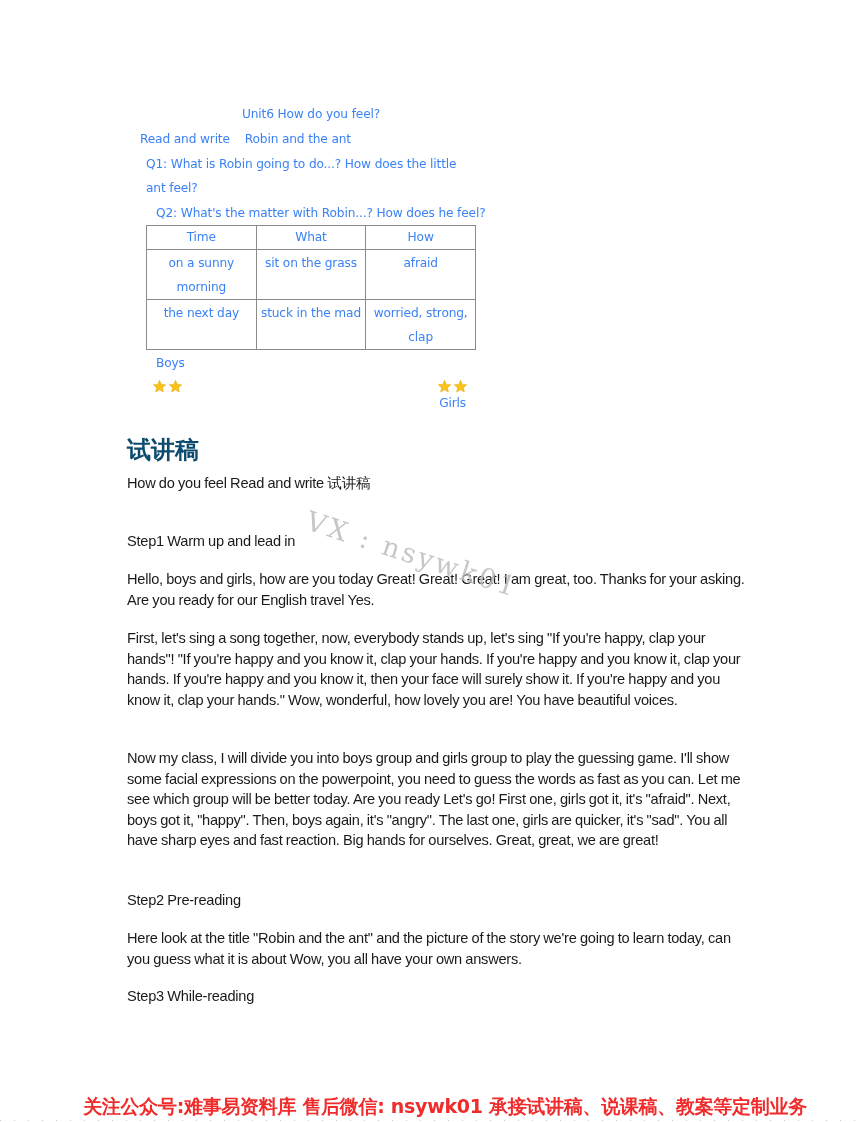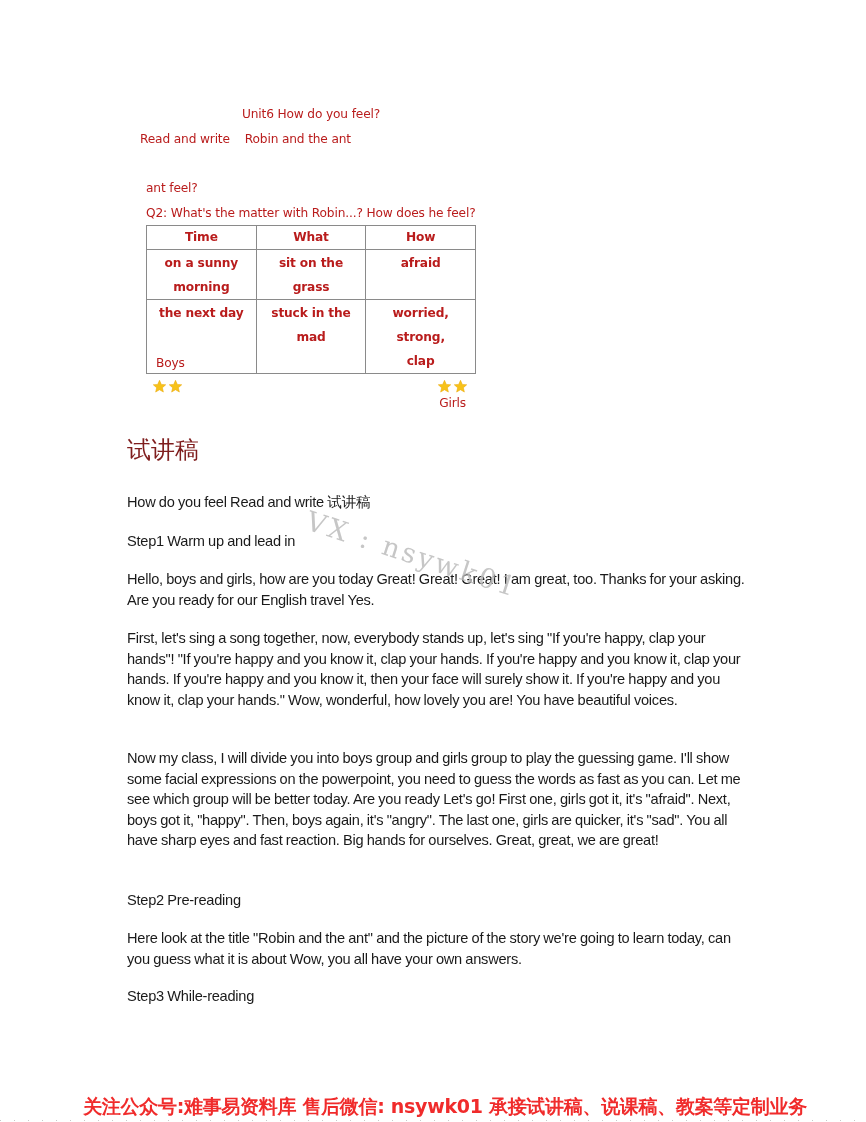--- a/index.html
+++ b/index.html
@@ -18,45 +18,45 @@
 
     
     .slide {
       position: absolute;
       left: 140px;
       top: 100px;
       width: 340px;
       height: 305px;
       font-family: "DejaVu Sans", sans-serif;
       font-size: 12.2px;
-      color: #b91c1c;
+      color: #3b82f6;
       letter-spacing: -0.15px;
     }
     .slide .line {
       position: absolute;
       white-space: nowrap;
       line-height: 16px;
     }
     .slide .title1 { top: 6px; left: 0; width: 340px; text-align: center; padding-left: 2px; box-sizing: border-box; }
     .slide .title2 { top: 31px; left: 0; width: 340px; text-align: left; }
     .slide .q1a { top: 56px; left: 6px; }
     .slide .q1b { top: 80px; left: 6px; }
-    .slide .q2 { top: 105px; left: 6px; }
+    .slide .q2 { top: 105px; left: 16px; }
 
     .slide table {
       position: absolute;
       top: 125px;
       left: 6px;
       width: 330px;
       border-collapse: collapse;
       table-layout: fixed;
     }
     .slide td, .slide th {
       border: 1px solid #8a8a8a;
-      font-weight: bold;
+      font-weight: normal;
       text-align: center;
       vertical-align: top;
       padding: 3px 2px 0 2px;
       line-height: 24.5px;
       font-size: 12.2px;
     }
     .slide th { height: 22px; line-height: 20px; padding-top: 1px; }
     .slide tr.r1 td { height: 46px; line-height: 24px; padding-top: 1px; }
     .slide tr.r2 td { height: 46px; line-height: 24px; padding-top: 1px; }
     .slide .boys { top: 255px; left: 16px; }
@@ -74,37 +74,37 @@
       height: 15px;
       display: inline-block;
     }
 
     
     .doc-heading {
       position: absolute;
       left: 127px;
       top: 434px;
       font-family: "DejaVu Sans", sans-serif;
-      font-weight: normal;
+      font-weight: bold;
       font-size: 24px;
-      color: #7f1d1d;
+      color: #0c4a6e;
       letter-spacing: 0px;
     }
     .para {
       position: absolute;
       left: 127px;
       width: 620px;
       font-family: "Liberation Sans", sans-serif;
       font-size: 14.6px;
       line-height: 20.6px;
       color: #1a1a1a;
       letter-spacing: -0.25px;
       word-spacing: -0.4px;
     }
-    .p-sub { top: 492px; }
+    .p-sub { top: 473px; }
     .p-step1 { top: 531px; }
     .p-hello { top: 569px; }
     .p-first { top: 628px; }
     .p-now { top: 748px; }
     .p-step2 { top: 890px; }
     .p-here { top: 928px; }
     .p-step3 { top: 986px; }
 
     
     .watermark {
@@ -144,20 +144,21 @@
       height: 1px;
       background: repeating-linear-gradient(to right, #c8c8c8 0 1px, transparent 1px 14px);
     }
   </style>
 </head>
 <body>
 
 <div class="slide">
   <div class="line title1">Unit6 How do you feel?</div>
   <div class="line title2" style="white-space: pre;">Read and write    Robin and the ant</div>
+  <div class="line q1a">Q1: What is Robin going to do...? How does the little</div>
   <div class="line q1b">ant feel?</div>
   <div class="line q2">Q2: What's the matter with Robin...? How does he feel?</div>
 
   <table>
     <thead>
       <tr>
         <th>Time</th>
         <th>What</th>
         <th>How</th>
       </tr>

